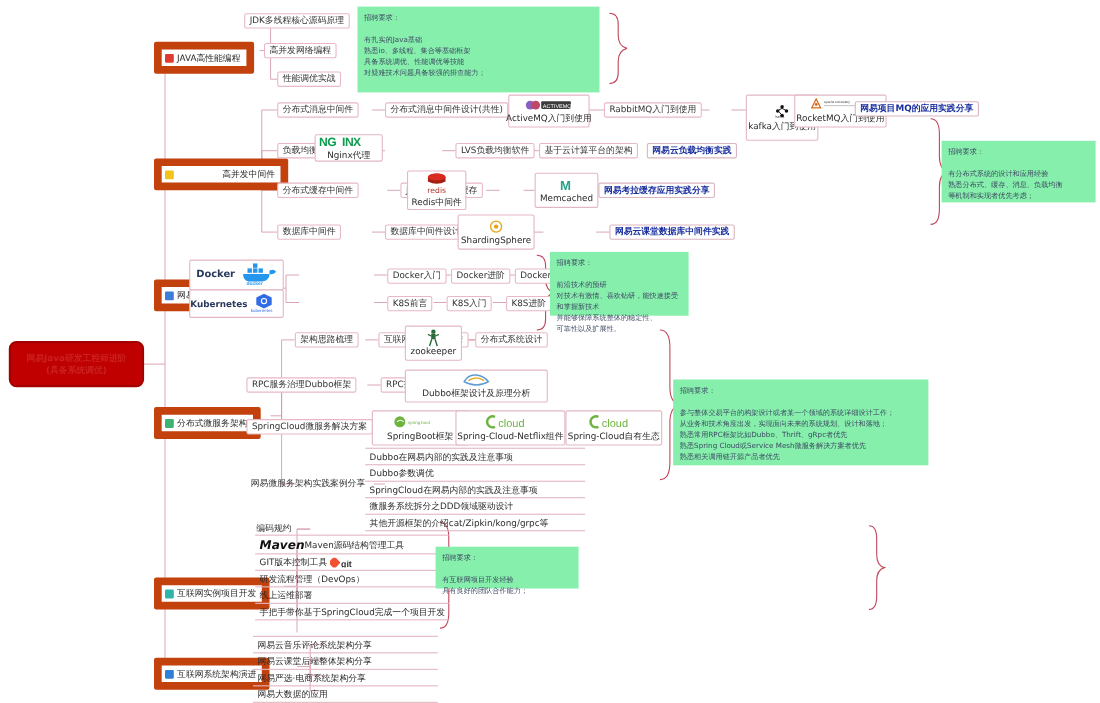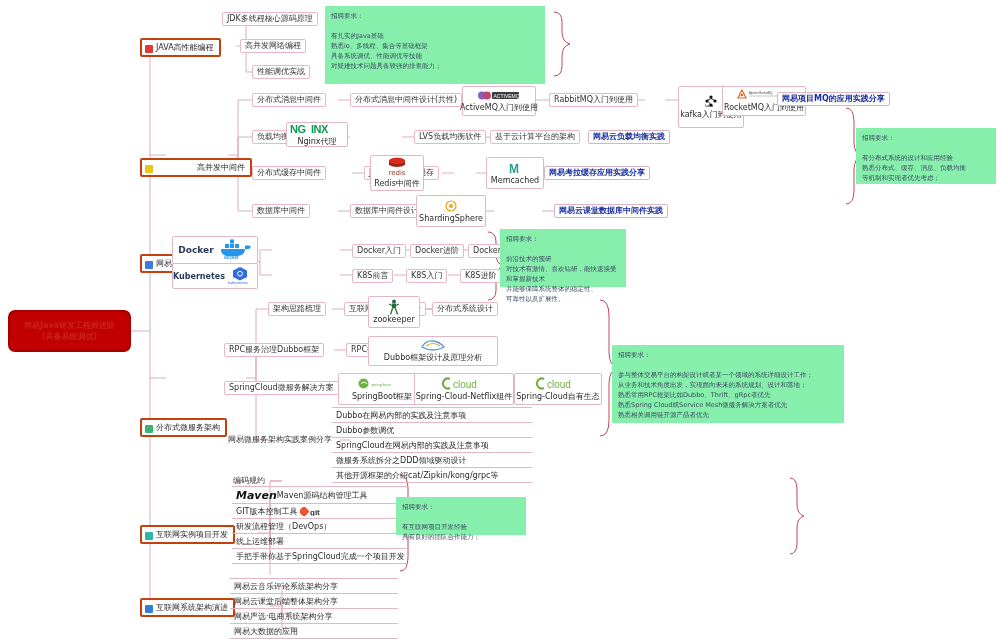--- a/index.html
+++ b/index.html
@@ -21,22 +21,22 @@
   .root {
     position:absolute; left:8px; top:310px; width:123px; height:42px;
     background:#c00000; border:2px solid #a50000; border-radius:7px;
     color:#d83a3a; font-weight:bold; font-size:8px; text-align:center;
     display:flex; flex-direction:column; align-items:center; justify-content:center;
     filter:blur(0.6px); text-shadow:0 0 2px rgba(180,0,0,.9);
   }
   .root span { opacity:.55; }
 
   
-  .b1 { position:absolute; display:flex; align-items:flex-end; gap:3px;
-        background:#fff; border:2px solid #c2410c; border-radius:2px;
+  .b1 { position:absolute; display:flex; align-items:center; gap:3px;
+        background:#fff; border:7px solid #c2410c; border-radius:2px;
         padding:2px 5px 2px 3px; white-space:nowrap; font-size:8px; color:#2b2b2b; }
   .sq { width:8px; height:8px; border-radius:1px; display:inline-block; flex:0 0 auto; }
 
   
   .note { position:absolute; background:#86efac; color:#3d4a63; font-size:6.5px;
           line-height:1.55; padding:5px 6px; white-space:pre-line; filter:blur(.25px); }
 
   
   .hl { color:#1a2f9e; font-weight:bold; border-color:#d9b5bf; }
 
@@ -158,21 +158,21 @@
   <div class="node" style="left:222px; top:12px;">JDK多线程核心源码原理</div>
   <div class="node" style="left:240px; top:39px;">高并发网络编程</div>
   <div class="node" style="left:252px; top:65px;">性能调优实战</div>
   <div class="note" style="left:325px; top:6px; width:220px; height:78px;">招聘要求：
 
 有扎实的Java基础
 熟悉io、多线程、集合等基础框架
 具备系统调优、性能调优等技能
 对疑难技术问题具备较强的排查能力；</div>
 
-  <div class="b1" style="left:140px; top:158px;gap:44px;">
+  <div class="b1" style="left:140px; top:144px;gap:44px;">
     <i class="sq" style="background:#f0c419"></i>
     <span>高并发中间件</span>
   </div>
 
   <div class="node" style="left:252px; top:93px;">分布式消息中间件</div>
   <div class="node" style="left:350px; top:93px;">分布式消息中间件设计(共性)</div>
   <div class="card" style="left:462px; top:86px; width:74px; height:30px;">
     <div class="logo">
       <svg width="44" height="11" viewBox="0 0 44 11">
           <circle cx="5" cy="5.5" r="4" fill="#8a5fbe"></circle>
@@ -309,21 +309,21 @@
   <div class="node" style="left:460px; top:269px;">K8S进阶</div>
   <div class="node" style="left:512px; top:269px;">K8S实践</div>
 
   <div class="note" style="left:500px; top:229px; width:126px; height:58px;">招聘要求：
 
 前沿技术的预研
 对技术有激情、喜欢钻研，能快速接受和掌握新技术
 并能够保障系统整体的稳定性、
 可靠性以及扩展性。</div>
 
-  <div class="b1" style="left:140px; top:370px;margin-top:48px;">
+  <div class="b1" style="left:140px; top:370px;">
     <i class="sq" style="background:#3cb371"></i>
     <span>分布式微服务架构</span>
   </div>
   <div class="node" style="left:268px; top:302px;">架构思路梳理</div>
   <div class="node" style="left:344px; top:302px;">互联网系统架构演进</div>
   <div class="card" style="left:368px; top:296px; width:52px; height:32px;">
     <div class="logo">
       <svg width="20" height="17" viewBox="0 0 20 17">
           <g fill="#2b6b3a">
             <circle cx="10" cy="2.5" r="2"></circle>

